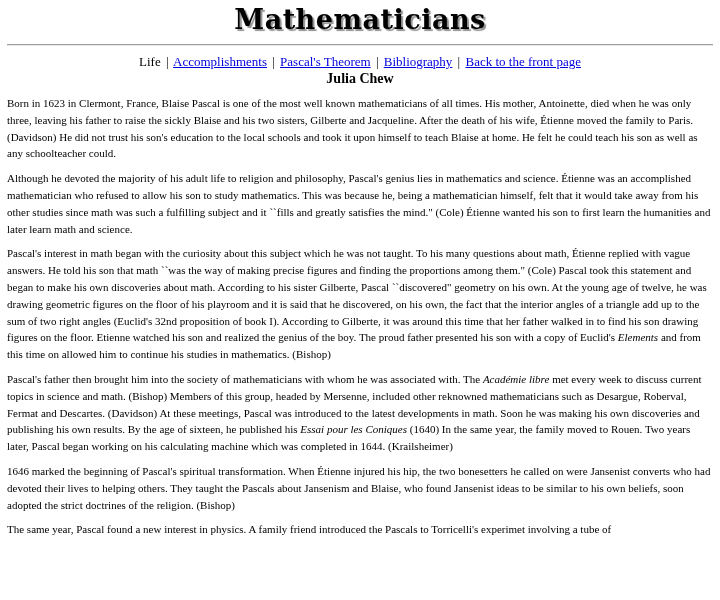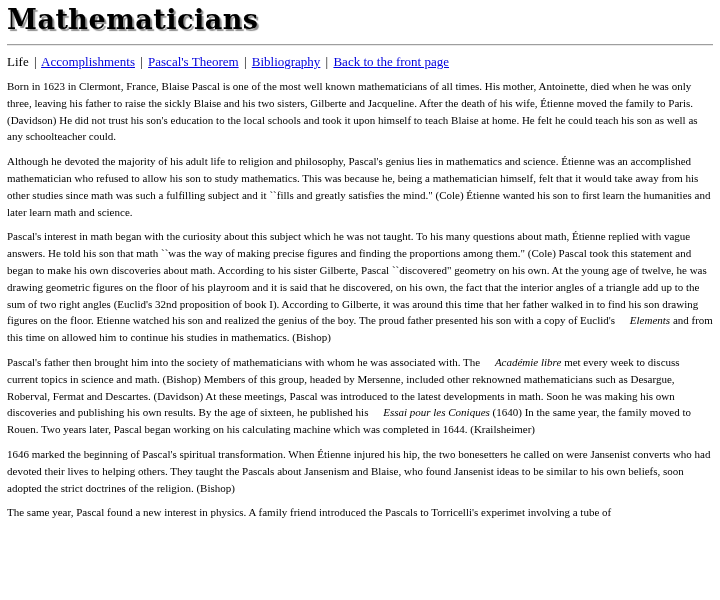--- a/index.html
+++ b/index.html
@@ -7,36 +7,37 @@
   .page {
     width: 720px;
     height: 600px;
     overflow: hidden;
     padding: 0 7px;
     font-family: "Liberation Serif", serif;
     color: #000000;
     background: #ffffff;
   }
   .site-title {
-    text-align: left;
+    text-align: center;
     font-family: "DejaVu Serif", serif;
     font-weight: bold;
     font-size: 27px;
     letter-spacing: 0.5px;
     margin: 4px 0 0 0;
     text-shadow: 2px 2px 1px #909090;
   }
   hr.divider {
     border: none;
     height: 1px;
     background: #9e9e9e;
     box-shadow: 0 1px 0 #e9e9e9;
     margin: 9px 0 0 0;
   }
   .nav {
+    text-align: center;
     font-size: 13px;
     margin: 9px 0 0 0;
     white-space: nowrap;
   }
   .nav a { color: #0000dd; text-decoration: underline; cursor: pointer; }
   .nav .sep { color: #000000; padding: 0 2px; }
   .page-heading {
     text-align: center;
     font-weight: bold;
     font-size: 21px;
@@ -49,21 +50,21 @@
     font-size: 14px;
     margin: 1px 0 4px 0;
     line-height: 16px;
   }
   .content p {
     font-size: 11px;
     line-height: 16.8px;
     margin: 8px 0;
     text-align: left;
   }
-  .content em { font-style: italic; margin-left: 12px; }
+  .content em { font-style: italic; }
 </style>
 </head>
 <body>
 
 <div class="page">
 
   <h1 class="site-title">Mathematicians</h1>
 
   <hr class="divider">
 
@@ -72,20 +73,21 @@
     <span class="sep">|</span>
     <a href="#">Accomplishments</a>
     <span class="sep">|</span>
     <a href="#">Pascal's Theorem</a>
     <span class="sep">|</span>
     <a href="#">Bibliography</a>
     <span class="sep">|</span>
     <a href="#">Back to the front page</a>
   </div>
 
+  <div class="author">Julia Chew</div>
 
   <div class="content">
 
     <p><span>Born in 1623 in Clermont, France, Blaise Pascal is one of the most well known mathematicians of all times. His mother, Antoinette, died when he was only three, leaving his father to raise the sickly Blaise and his two sisters, Gilberte and Jacqueline. After the death of his wife, Étienne moved the family to Paris. (Davidson) He did not trust his son's education to the local schools and took it upon himself to teach Blaise at home. He felt he could teach his son as well as any schoolteacher could.</span></p>
 
     <p><span>Although he devoted the majority of his adult life to religion and philosophy, Pascal's genius lies in mathematics and science. Étienne was an accomplished mathematician who refused to allow his son to study mathematics. This was because he, being a mathematician himself, felt that it would take away from his other studies since math was such a fulfilling subject and it ``fills and greatly satisfies the mind." (Cole) Étienne wanted his son to first learn the humanities and later learn math and science.</span></p>
 
     <p><span>Pascal's interest in math began with the curiosity about this subject which he was not taught. To his many questions about math, Étienne replied with vague answers. He told his son that math ``was the way of making precise figures and finding the proportions among them." (Cole) Pascal took this statement and began to make his own discoveries about math. According to his sister Gilberte, Pascal ``discovered" geometry on his own. At the young age of twelve, he was drawing geometric figures on the floor of his playroom and it is said that he discovered, on his own, the fact that the interior angles of a triangle add up to the sum of two right angles (Euclid's 32nd proposition of book I). According to Gilberte, it was around this time that her father walked in to find his son drawing figures on the floor. Etienne watched his son and realized the genius of the boy. The proud father presented his son with a copy of Euclid's </span><em>Elements</em><span> and from this time on allowed him to continue his studies in mathematics. (Bishop)</span></p>
 
     <p><span>Pascal's father then brought him into the society of mathematicians with whom he was associated with. The </span><em>Académie libre</em><span> met every week to discuss current topics in science and math. (Bishop) Members of this group, headed by Mersenne, included other reknowned mathematicians such as Desargue, Roberval, Fermat and Descartes. (Davidson) At these meetings, Pascal was introduced to the latest developments in math. Soon he was making his own discoveries and publishing his own results. By the age of sixteen, he published his </span><em>Essai pour les Coniques</em><span> (1640) In the same year, the family moved to Rouen. Two years later, Pascal began working on his calculating machine which was completed in 1644. (Krailsheimer)</span></p>

